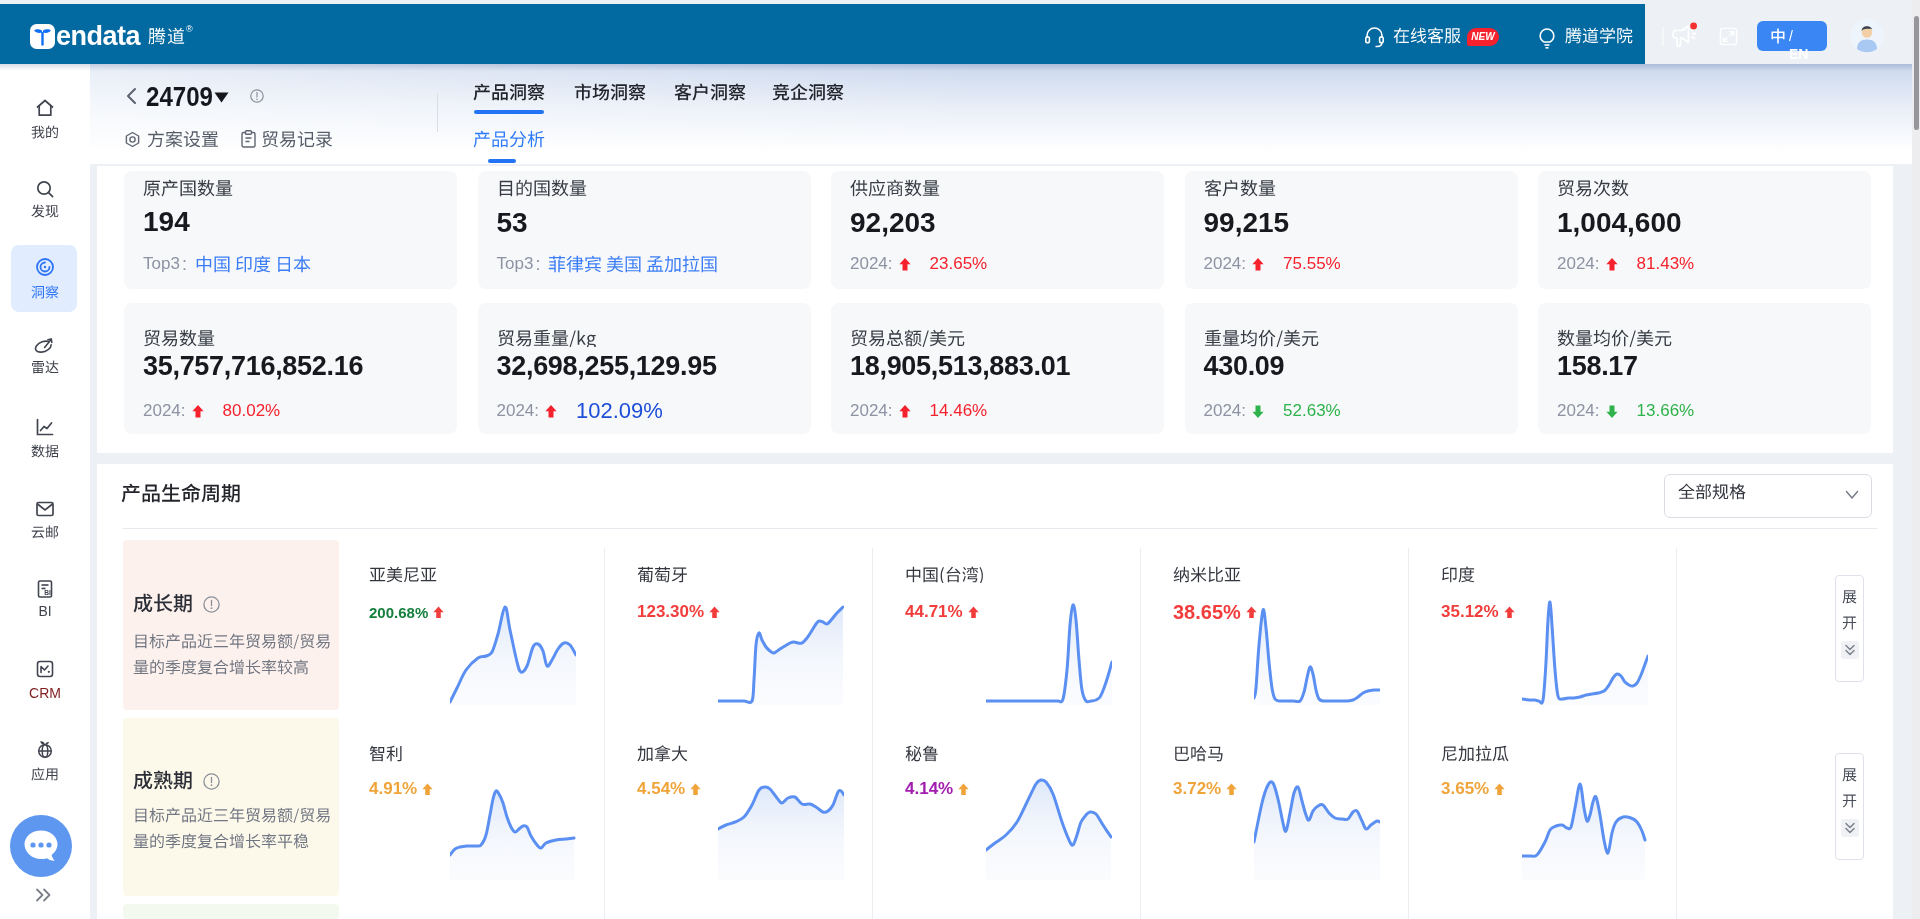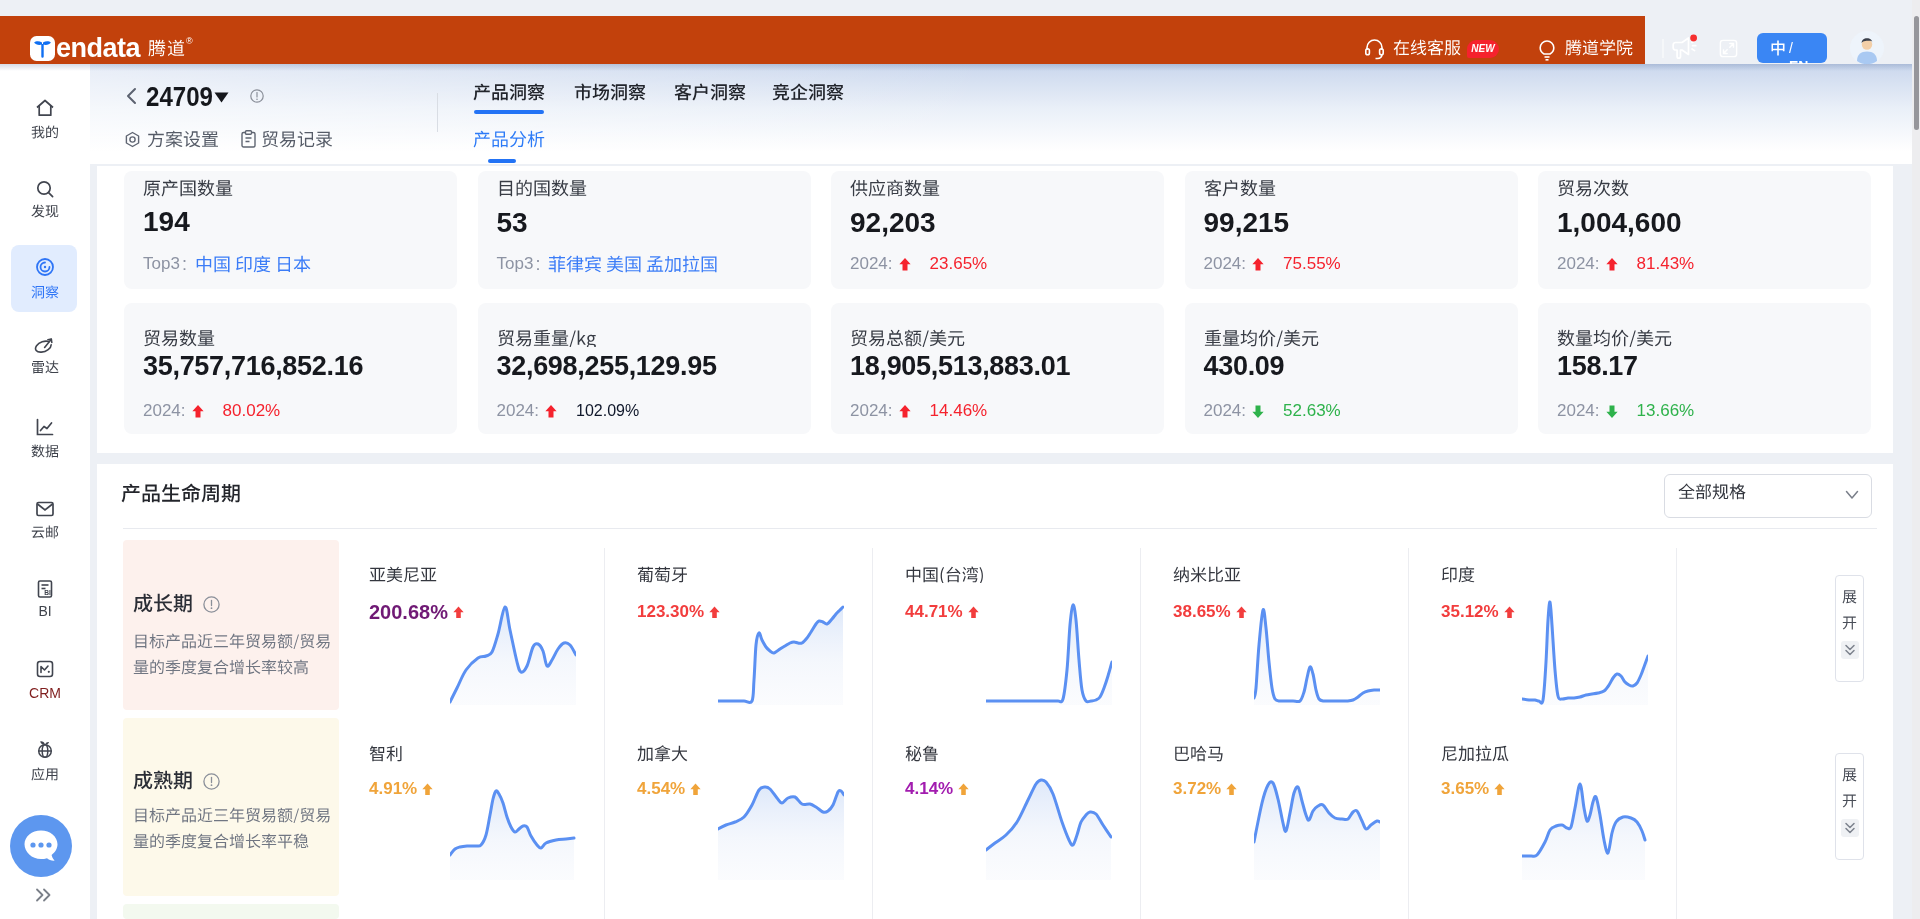--- a/index.html
+++ b/index.html
@@ -1,17 +1,17 @@
 <!DOCTYPE html>
 <html><head><meta charset="utf-8"><style>
 *{margin:0;padding:0;box-sizing:border-box}
 html,body{width:1920px;height:919px;overflow:hidden;position:relative;
  font-family:"Liberation Sans",sans-serif;background:#edf0f5}
 .abs{position:absolute}
-.topbar{position:absolute;left:0;top:16px;width:1645px;height:64px;background:#c2410c}
+.topbar{position:absolute;left:0;top:4px;width:1645px;height:64px;background:#0369a1}
 .sidebar{position:absolute;left:0;top:64px;width:90px;height:855px;background:#fff}
 .shead{position:absolute;left:90px;top:64px;width:1822px;height:100px;background:#fff}
 .sheadg1{position:absolute;left:90px;top:64px;width:1822px;height:100px;
  background:linear-gradient(to bottom,rgba(202,215,237,1) 0,rgba(225,233,245,0.7) 45%,rgba(255,255,255,0) 88%)}
 .sheadg2{position:absolute;left:90px;top:64px;width:900px;height:100px;
  background:linear-gradient(to right,rgba(255,255,255,0.55),rgba(255,255,255,0))}
 .topshadow{position:absolute;left:0;top:64px;width:1912px;height:7px;
  background:linear-gradient(to bottom,rgba(30,60,120,0.18),rgba(30,60,120,0))}
 .panel{position:absolute;background:#fff}
 .card{position:absolute;width:333px;background:#f7f8fa;border-radius:8px}
@@ -298,21 +298,21 @@
         <path d="M8.3 -5.5L8.3 -3.9C8.3 -2.6 7.7 -0.8 1.2 0.4C1.5 0.7 1.9 1.2 2.1 1.5C8.8 0.1 9.7 -2.1 9.7 -3.9L9.7 -5.5ZM9.5 -1.3C11.7 -0.6 14.7 0.6 16.2 1.4L16.9 0.3C15.3 -0.5 12.4 -1.6 10.2 -2.2ZM3.3 -7.3L3.3 -1.6L4.6 -1.6L4.6 -6.1L13.6 -6.1L13.6 -1.7L15.0 -1.7L15.0 -7.3ZM2.3 -7.8C2.7 -8.1 3.2 -8.3 7.0 -9.5C7.1 -9.1 7.3 -8.7 7.4 -8.4L8.5 -8.9C8.2 -9.8 7.4 -11.4 6.6 -12.5L5.5 -12.1C5.8 -11.6 6.2 -11.1 6.4 -10.6L3.7 -9.7L3.7 -13.2C5.3 -13.3 7.0 -13.6 8.2 -14.0L7.6 -15.0C6.3 -14.6 4.2 -14.3 2.4 -14.1L2.4 -10.1C2.4 -9.4 2.0 -9.0 1.8 -8.9C2.0 -8.6 2.2 -8.1 2.3 -7.8ZM8.9 -14.3L8.9 -13.2L11.5 -13.2C11.2 -11.0 10.5 -9.5 8.3 -8.6C8.5 -8.4 8.9 -7.9 9.0 -7.6C11.5 -8.7 12.3 -10.5 12.7 -13.2L15.1 -13.2C14.9 -10.7 14.7 -9.7 14.4 -9.4C14.3 -9.2 14.1 -9.2 13.8 -9.2C13.6 -9.2 12.9 -9.2 12.1 -9.3C12.3 -9.0 12.5 -8.5 12.5 -8.1C13.3 -8.1 14.0 -8.1 14.4 -8.1C14.9 -8.1 15.2 -8.3 15.5 -8.6C15.9 -9.1 16.1 -10.4 16.4 -13.7C16.4 -13.9 16.4 -14.3 16.4 -14.3ZM22.7 -10.3L31.6 -10.3L31.6 -8.5L22.7 -8.5ZM22.7 -13.2L31.6 -13.2L31.6 -11.4L22.7 -11.4ZM21.3 -14.3L21.3 -7.4L23.3 -7.4C22.2 -5.7 20.5 -4.2 18.7 -3.2C19.0 -3.0 19.5 -2.5 19.8 -2.3C20.7 -2.9 21.7 -3.7 22.7 -4.6L25.2 -4.6C24.0 -2.7 22.2 -1.0 20.2 0.1C20.5 0.3 21.0 0.8 21.3 1.1C23.3 -0.3 25.3 -2.3 26.7 -4.6L29.1 -4.6C28.3 -2.5 26.9 -0.6 25.2 0.7C25.5 0.9 26.1 1.3 26.3 1.5C28.0 0.1 29.6 -2.1 30.5 -4.6L32.7 -4.6C32.4 -1.5 32.1 -0.2 31.7 0.1C31.6 0.3 31.4 0.3 31.1 0.3C30.7 0.3 29.9 0.3 29.0 0.2C29.2 0.6 29.4 1.1 29.4 1.4C30.3 1.5 31.2 1.5 31.6 1.4C32.1 1.4 32.5 1.3 32.9 0.9C33.4 0.4 33.8 -1.2 34.1 -5.2C34.1 -5.4 34.2 -5.8 34.2 -5.8L23.8 -5.8C24.2 -6.3 24.6 -6.9 24.9 -7.4L32.9 -7.4L32.9 -14.3ZM38.9 -9.7L38.9 -4.1L44.3 -4.1L44.3 -2.9L38.3 -2.9L38.3 -1.8L44.3 -1.8L44.3 -0.2L36.9 -0.2L36.9 0.9L53.1 0.9L53.1 -0.2L45.6 -0.2L45.6 -1.8L51.9 -1.8L51.9 -2.9L45.6 -2.9L45.6 -4.1L51.3 -4.1L51.3 -9.7L45.6 -9.7L45.6 -10.8L53.0 -10.8L53.0 -11.9L45.6 -11.9L45.6 -13.3C47.7 -13.5 49.7 -13.7 51.2 -14.0L50.5 -15.0C47.7 -14.5 42.6 -14.2 38.4 -14.1C38.5 -13.8 38.7 -13.3 38.7 -13.0C40.4 -13.0 42.4 -13.1 44.3 -13.2L44.3 -11.9L37.0 -11.9L37.0 -10.8L44.3 -10.8L44.3 -9.7ZM40.2 -6.5L44.3 -6.5L44.3 -5.1L40.2 -5.1ZM45.6 -6.5L49.9 -6.5L49.9 -5.1L45.6 -5.1ZM40.2 -8.7L44.3 -8.7L44.3 -7.4L40.2 -7.4ZM45.6 -8.7L49.9 -8.7L49.9 -7.4L45.6 -7.4ZM58.5 -12.0L67.4 -12.0L67.4 -11.0L58.5 -11.0ZM58.5 -13.7L67.4 -13.7L67.4 -12.8L58.5 -12.8ZM57.2 -14.5L57.2 -10.2L68.8 -10.2L68.8 -14.5ZM54.9 -9.4L54.9 -8.4L71.1 -8.4L71.1 -9.4ZM58.1 -4.9L62.3 -4.9L62.3 -3.9L58.1 -3.9ZM63.6 -4.9L68.0 -4.9L68.0 -3.9L63.6 -3.9ZM58.1 -6.7L62.3 -6.7L62.3 -5.7L58.1 -5.7ZM63.6 -6.7L68.0 -6.7L68.0 -5.7L63.6 -5.7ZM54.8 -0.1L54.8 1.0L71.2 1.0L71.2 -0.1L63.6 -0.1L63.6 -1.1L69.7 -1.1L69.7 -2.1L63.6 -2.1L63.6 -3.0L69.3 -3.0L69.3 -7.6L56.9 -7.6L56.9 -3.0L62.3 -3.0L62.3 -2.1L56.4 -2.1L56.4 -1.1L62.3 -1.1L62.3 -0.1ZM72.2 3.2L73.4 3.2L78.8 -14.3L77.6 -14.3ZM80.7 0.0L82.3 0.0L82.3 -2.6L84.2 -4.7L87.0 0.0L88.8 0.0L85.1 -5.8L88.4 -9.8L86.5 -9.8L82.4 -4.6L82.3 -4.6L82.3 -14.3L80.7 -14.3ZM93.9 4.5C97.0 4.5 98.9 2.9 98.9 1.1C98.9 -0.5 97.7 -1.2 95.5 -1.2L93.6 -1.2C92.2 -1.2 91.9 -1.7 91.9 -2.3C91.9 -2.8 92.1 -3.1 92.5 -3.4C92.9 -3.2 93.5 -3.1 93.9 -3.1C95.9 -3.1 97.5 -4.4 97.5 -6.5C97.5 -7.3 97.2 -8.1 96.7 -8.5L98.7 -8.5L98.7 -9.8L95.3 -9.8C95.0 -9.9 94.5 -10.0 93.9 -10.0C92.0 -10.0 90.3 -8.7 90.3 -6.5C90.3 -5.4 90.9 -4.4 91.5 -3.9L91.5 -3.8C91.0 -3.5 90.5 -2.8 90.5 -2.0C90.5 -1.2 90.8 -0.7 91.3 -0.4L91.3 -0.3C90.4 0.2 89.9 1.0 89.9 1.9C89.9 3.6 91.6 4.5 93.9 4.5ZM93.9 -4.2C92.8 -4.2 91.9 -5.1 91.9 -6.5C91.9 -8.0 92.8 -8.8 93.9 -8.8C95.1 -8.8 96.0 -8.0 96.0 -6.5C96.0 -5.1 95.1 -4.2 93.9 -4.2ZM94.2 3.4C92.4 3.4 91.3 2.7 91.3 1.7C91.3 1.1 91.6 0.5 92.3 0.0C92.8 0.1 93.2 0.1 93.6 0.1L95.3 0.1C96.6 0.1 97.3 0.5 97.3 1.4C97.3 2.4 96.1 3.4 94.2 3.4Z" fill="#383c45"></path>
       </svg></div>
     <div class="num abs" style="left:19px;top:50px;font-size:27px;letter-spacing:-0.3px">32,698,255,129.95</div>
     <div class="flexr" style="position:absolute;left:19px;top:94px;height:28px">
       <span style="font-size:17px;color:#8d93a3">2024:</span>
       <span style="margin:0 19px 0 6px;display:flex">
         <svg width="12" height="13" viewBox="0 0 13 14">
           <path d="M6.5 0 L12.6 6.8 H9.2 V13.5 H3.8 V6.8 H0.4 Z" fill="#f5222d"></path>
         </svg>
       </span>
-      <span style="font-size:16px;color:#0f172a">102.09%</span>
+      <span style="font-size:22px;color:#1d4ed8">102.09%</span>
     </div>
   </div>
 <div class="card" style="left:831px;top:303px;height:131px">
     <div class="abs" style="left:19px;top:26px"><svg width="115" height="18" viewBox="0 -15.84 115 18">
         <path d="M8.3 -5.5L8.3 -3.9C8.3 -2.6 7.7 -0.8 1.2 0.4C1.5 0.7 1.9 1.2 2.1 1.5C8.8 0.1 9.7 -2.1 9.7 -3.9L9.7 -5.5ZM9.5 -1.3C11.7 -0.6 14.7 0.6 16.2 1.4L16.9 0.3C15.3 -0.5 12.4 -1.6 10.2 -2.2ZM3.3 -7.3L3.3 -1.6L4.6 -1.6L4.6 -6.1L13.6 -6.1L13.6 -1.7L15.0 -1.7L15.0 -7.3ZM2.3 -7.8C2.7 -8.1 3.2 -8.3 7.0 -9.5C7.1 -9.1 7.3 -8.7 7.4 -8.4L8.5 -8.9C8.2 -9.8 7.4 -11.4 6.6 -12.5L5.5 -12.1C5.8 -11.6 6.2 -11.1 6.4 -10.6L3.7 -9.7L3.7 -13.2C5.3 -13.3 7.0 -13.6 8.2 -14.0L7.6 -15.0C6.3 -14.6 4.2 -14.3 2.4 -14.1L2.4 -10.1C2.4 -9.4 2.0 -9.0 1.8 -8.9C2.0 -8.6 2.2 -8.1 2.3 -7.8ZM8.9 -14.3L8.9 -13.2L11.5 -13.2C11.2 -11.0 10.5 -9.5 8.3 -8.6C8.5 -8.4 8.9 -7.9 9.0 -7.6C11.5 -8.7 12.3 -10.5 12.7 -13.2L15.1 -13.2C14.9 -10.7 14.7 -9.7 14.4 -9.4C14.3 -9.2 14.1 -9.2 13.8 -9.2C13.6 -9.2 12.9 -9.2 12.1 -9.3C12.3 -9.0 12.5 -8.5 12.5 -8.1C13.3 -8.1 14.0 -8.1 14.4 -8.1C14.9 -8.1 15.2 -8.3 15.5 -8.6C15.9 -9.1 16.1 -10.4 16.4 -13.7C16.4 -13.9 16.4 -14.3 16.4 -14.3ZM22.7 -10.3L31.6 -10.3L31.6 -8.5L22.7 -8.5ZM22.7 -13.2L31.6 -13.2L31.6 -11.4L22.7 -11.4ZM21.3 -14.3L21.3 -7.4L23.3 -7.4C22.2 -5.7 20.5 -4.2 18.7 -3.2C19.0 -3.0 19.5 -2.5 19.8 -2.3C20.7 -2.9 21.7 -3.7 22.7 -4.6L25.2 -4.6C24.0 -2.7 22.2 -1.0 20.2 0.1C20.5 0.3 21.0 0.8 21.3 1.1C23.3 -0.3 25.3 -2.3 26.7 -4.6L29.1 -4.6C28.3 -2.5 26.9 -0.6 25.2 0.7C25.5 0.9 26.1 1.3 26.3 1.5C28.0 0.1 29.6 -2.1 30.5 -4.6L32.7 -4.6C32.4 -1.5 32.1 -0.2 31.7 0.1C31.6 0.3 31.4 0.3 31.1 0.3C30.7 0.3 29.9 0.3 29.0 0.2C29.2 0.6 29.4 1.1 29.4 1.4C30.3 1.5 31.2 1.5 31.6 1.4C32.1 1.4 32.5 1.3 32.9 0.9C33.4 0.4 33.8 -1.2 34.1 -5.2C34.1 -5.4 34.2 -5.8 34.2 -5.8L23.8 -5.8C24.2 -6.3 24.6 -6.9 24.9 -7.4L32.9 -7.4L32.9 -14.3ZM49.7 -3.9C50.7 -2.6 51.8 -0.9 52.1 0.2L53.2 -0.5C52.8 -1.6 51.8 -3.2 50.7 -4.4ZM43.4 -4.8C44.6 -4.0 46.0 -2.8 46.6 -1.9L47.6 -2.7C47.0 -3.6 45.6 -4.8 44.4 -5.6ZM41.1 -4.3L41.1 -0.6C41.1 0.8 41.6 1.2 43.8 1.2C44.2 1.2 47.3 1.2 47.8 1.2C49.5 1.2 49.9 0.7 50.1 -1.3C49.7 -1.4 49.1 -1.6 48.8 -1.8C48.7 -0.2 48.6 0.0 47.7 0.0C47.0 0.0 44.4 0.0 43.8 0.0C42.7 0.0 42.5 -0.1 42.5 -0.6L42.5 -4.3ZM38.5 -4.0C38.1 -2.7 37.5 -1.1 36.8 -0.2L38.0 0.4C38.8 -0.6 39.4 -2.3 39.7 -3.8ZM40.8 -10.2L49.3 -10.2L49.3 -7.0L40.8 -7.0ZM39.3 -11.5L39.3 -5.7L50.8 -5.7L50.8 -11.5L47.8 -11.5C48.5 -12.4 49.1 -13.5 49.7 -14.5L48.3 -15.1C47.8 -14.0 47.1 -12.5 46.4 -11.5L42.7 -11.5L43.7 -12.0C43.4 -12.9 42.6 -14.1 41.8 -15.0L40.6 -14.5C41.4 -13.6 42.1 -12.3 42.4 -11.5ZM66.5 -8.9C66.4 -3.3 66.2 -0.8 62.2 0.6C62.5 0.8 62.8 1.2 62.9 1.5C67.2 -0.0 67.6 -2.9 67.7 -8.9ZM67.3 -1.5C68.5 -0.6 70.0 0.6 70.7 1.4L71.5 0.4C70.7 -0.3 69.2 -1.5 68.0 -2.3ZM63.6 -11.0L63.6 -2.5L64.7 -2.5L64.7 -9.9L69.3 -9.9L69.3 -2.5L70.5 -2.5L70.5 -11.0L67.1 -11.0C67.3 -11.5 67.6 -12.2 67.8 -12.9L71.2 -12.9L71.2 -14.0L63.3 -14.0L63.3 -12.9L66.6 -12.9C66.4 -12.2 66.2 -11.5 65.9 -11.0ZM57.9 -14.8C58.1 -14.4 58.4 -13.9 58.6 -13.4L55.1 -13.4L55.1 -10.7L56.3 -10.7L56.3 -12.3L61.7 -12.3L61.7 -10.7L62.9 -10.7L62.9 -13.4L60.0 -13.4C59.7 -13.9 59.4 -14.6 59.1 -15.1ZM56.3 -4.2L56.3 1.3L57.5 1.3L57.5 0.7L60.6 0.7L60.6 1.3L61.9 1.3L61.9 -4.2ZM57.5 -0.4L57.5 -3.1L60.6 -3.1L60.6 -0.4ZM56.7 -7.5L58.0 -6.8C57.0 -6.1 55.9 -5.5 54.7 -5.1C54.9 -4.9 55.2 -4.2 55.3 -3.9C56.6 -4.4 58.0 -5.2 59.2 -6.1C60.3 -5.5 61.4 -4.8 62.1 -4.3L63.0 -5.3C62.3 -5.7 61.2 -6.4 60.1 -7.0C61.0 -7.8 61.7 -8.9 62.3 -10.0L61.5 -10.5L61.3 -10.4L58.5 -10.4C58.7 -10.8 58.9 -11.1 59.1 -11.5L57.8 -11.7C57.3 -10.5 56.3 -9.0 54.7 -8.0C55.0 -7.8 55.4 -7.4 55.5 -7.1C56.4 -7.8 57.2 -8.6 57.8 -9.4L60.6 -9.4C60.2 -8.7 59.6 -8.1 59.0 -7.5L57.5 -8.3ZM72.2 3.2L73.4 3.2L78.8 -14.3L77.6 -14.3ZM91.6 -15.2C91.2 -14.4 90.5 -13.3 90.0 -12.6L85.2 -12.6L85.9 -12.9C85.6 -13.6 85.0 -14.5 84.3 -15.2L83.1 -14.7C83.7 -14.1 84.2 -13.2 84.5 -12.6L80.8 -12.6L80.8 -11.4L87.3 -11.4L87.3 -9.9L81.7 -9.9L81.7 -8.7L87.3 -8.7L87.3 -7.2L80.1 -7.2L80.1 -6.0L87.2 -6.0C87.1 -5.5 87.0 -5.1 86.9 -4.6L80.5 -4.6L80.5 -3.4L86.5 -3.4C85.7 -1.6 83.9 -0.4 79.8 0.2C80.0 0.5 80.4 1.0 80.5 1.4C85.1 0.6 87.1 -0.9 88.0 -3.3C89.4 -0.7 91.9 0.8 95.5 1.4C95.7 1.0 96.0 0.4 96.3 0.1C93.0 -0.3 90.6 -1.4 89.4 -3.4L95.9 -3.4L95.9 -4.6L88.4 -4.6C88.5 -5.1 88.5 -5.5 88.6 -6.0L96.2 -6.0L96.2 -7.2L88.7 -7.2L88.7 -8.7L94.5 -8.7L94.5 -9.9L88.7 -9.9L88.7 -11.4L95.3 -11.4L95.3 -12.6L91.5 -12.6C92.0 -13.2 92.5 -14.0 93.0 -14.8ZM99.7 -13.7L99.7 -12.4L112.5 -12.4L112.5 -13.7ZM98.1 -8.7L98.1 -7.3L102.7 -7.3C102.4 -4.0 101.8 -1.1 97.9 0.3C98.2 0.6 98.6 1.1 98.8 1.4C103.0 -0.3 103.8 -3.5 104.1 -7.3L107.5 -7.3L107.5 -0.9C107.5 0.7 108.0 1.1 109.6 1.1C109.9 1.1 111.9 1.1 112.2 1.1C113.8 1.1 114.1 0.3 114.3 -2.8C113.9 -2.9 113.3 -3.2 113.0 -3.4C113.0 -0.6 112.8 -0.2 112.1 -0.2C111.7 -0.2 110.1 -0.2 109.8 -0.2C109.1 -0.2 108.9 -0.3 108.9 -0.9L108.9 -7.3L114.0 -7.3L114.0 -8.7Z" fill="#383c45"></path>
       </svg></div>
     <div class="num abs" style="left:19px;top:50px;font-size:27px;letter-spacing:-0.3px">18,905,513,883.01</div>
     <div class="flexr" style="position:absolute;left:19px;top:94px;height:28px">
       <span style="font-size:17px;color:#8d93a3">2024:</span>
       <span style="margin:0 19px 0 6px;display:flex">
@@ -398,21 +398,21 @@
 <div class="abs" style="left:1678px;top:483px"><svg width="68" height="17" viewBox="0 -14.96 68 17">
       <path d="M8.4 -14.5C6.7 -11.8 3.6 -9.3 0.4 -7.9C0.8 -7.6 1.1 -7.2 1.3 -6.8C2.0 -7.2 2.7 -7.5 3.3 -8.0L3.3 -6.9L7.8 -6.9L7.8 -4.2L3.5 -4.2L3.5 -3.1L7.8 -3.1L7.8 -0.3L1.3 -0.3L1.3 0.9L15.8 0.9L15.8 -0.3L9.2 -0.3L9.2 -3.1L13.8 -3.1L13.8 -4.2L9.2 -4.2L9.2 -6.9L13.8 -6.9L13.8 -8.0C14.4 -7.5 15.0 -7.1 15.7 -6.7C15.9 -7.1 16.3 -7.6 16.6 -7.8C13.8 -9.3 11.3 -11.1 9.2 -13.5L9.5 -13.9ZM3.4 -8.0C5.3 -9.2 7.1 -10.8 8.5 -12.6C10.1 -10.7 11.8 -9.3 13.7 -8.0ZM19.4 -10.7C19.9 -9.8 20.3 -8.5 20.5 -7.7L21.6 -8.1C21.5 -8.9 21.0 -10.0 20.5 -11.0ZM27.7 -13.4L27.7 1.3L28.8 1.3L28.8 -12.2L31.5 -12.2C31.1 -10.9 30.4 -9.1 29.8 -7.6C31.3 -6.1 31.7 -4.8 31.7 -3.8C31.7 -3.2 31.6 -2.6 31.3 -2.4C31.1 -2.3 30.8 -2.3 30.6 -2.2C30.2 -2.2 29.8 -2.2 29.3 -2.3C29.5 -1.9 29.6 -1.4 29.6 -1.1C30.1 -1.1 30.7 -1.1 31.1 -1.1C31.5 -1.2 31.9 -1.3 32.1 -1.4C32.7 -1.8 32.9 -2.7 32.9 -3.7C32.9 -4.8 32.5 -6.2 31.0 -7.8C31.7 -9.4 32.5 -11.3 33.1 -12.9L32.2 -13.4L32.0 -13.4ZM21.2 -14.0C21.5 -13.5 21.7 -12.8 21.9 -12.3L18.4 -12.3L18.4 -11.1L26.4 -11.1L26.4 -12.3L23.2 -12.3C23.0 -12.9 22.7 -13.7 22.3 -14.3ZM24.4 -11.0C24.1 -10.0 23.6 -8.6 23.1 -7.7L17.9 -7.7L17.9 -6.5L26.8 -6.5L26.8 -7.7L24.4 -7.7C24.8 -8.6 25.2 -9.7 25.6 -10.7ZM18.9 -4.9L18.9 1.2L20.1 1.2L20.1 0.4L24.7 0.4L24.7 1.1L26.0 1.1L26.0 -4.9ZM20.1 -0.7L20.1 -3.8L24.7 -3.8L24.7 -0.7ZM42.1 -13.4L42.1 -4.4L43.3 -4.4L43.3 -12.3L48.0 -12.3L48.0 -4.4L49.3 -4.4L49.3 -13.4ZM37.5 -14.1L37.5 -11.5L35.1 -11.5L35.1 -10.3L37.5 -10.3L37.5 -8.6L37.5 -7.5L34.7 -7.5L34.7 -6.3L37.5 -6.3C37.3 -4.0 36.7 -1.4 34.6 0.3C34.9 0.5 35.3 0.9 35.5 1.2C37.1 -0.3 38.0 -2.1 38.4 -4.1C39.1 -3.1 40.1 -1.8 40.5 -1.1L41.4 -2.1C41.0 -2.6 39.3 -4.7 38.6 -5.4L38.7 -6.3L41.3 -6.3L41.3 -7.5L38.7 -7.5L38.7 -8.6L38.7 -10.3L41.1 -10.3L41.1 -11.5L38.7 -11.5L38.7 -14.1ZM45.1 -10.9L45.1 -7.6C45.1 -5.0 44.5 -1.8 40.3 0.4C40.5 0.6 40.9 1.1 41.1 1.3C43.7 0.0 45.0 -1.8 45.7 -3.7L45.7 -0.5C45.7 0.7 46.1 1.0 47.2 1.0L48.6 1.0C50.0 1.0 50.2 0.3 50.3 -2.3C50.0 -2.4 49.6 -2.6 49.3 -2.8C49.2 -0.5 49.1 -0.0 48.6 -0.0L47.4 -0.0C46.9 -0.0 46.8 -0.1 46.8 -0.6L46.8 -4.9L46.0 -4.9C46.2 -5.8 46.3 -6.8 46.3 -7.6L46.3 -10.9ZM60.8 -11.3L64.5 -11.3C64.0 -10.3 63.3 -9.3 62.5 -8.4C61.7 -9.3 61.0 -10.1 60.6 -11.0ZM54.4 -14.3L54.4 -10.6L51.9 -10.6L51.9 -9.4L54.3 -9.4C53.8 -7.1 52.6 -4.4 51.5 -3.0C51.7 -2.7 52.0 -2.2 52.1 -1.9C53.0 -3.0 53.8 -4.8 54.4 -6.7L54.4 1.3L55.6 1.3L55.6 -7.2C56.2 -6.5 56.8 -5.6 57.0 -5.1L57.8 -6.1C57.5 -6.5 56.1 -8.2 55.6 -8.7L55.6 -9.4L57.6 -9.4L57.2 -9.1C57.5 -8.9 58.0 -8.4 58.2 -8.2C58.8 -8.7 59.3 -9.4 59.9 -10.0C60.3 -9.2 60.9 -8.4 61.6 -7.7C60.2 -6.4 58.5 -5.5 56.8 -4.9C57.1 -4.7 57.4 -4.2 57.5 -3.9C58.0 -4.1 58.4 -4.2 58.9 -4.5L58.9 1.4L60.0 1.4L60.0 0.6L64.8 0.6L64.8 1.3L66.0 1.3L66.0 -4.6L66.8 -4.3C67.0 -4.6 67.4 -5.1 67.6 -5.4C65.9 -5.9 64.5 -6.7 63.3 -7.6C64.5 -8.9 65.5 -10.4 66.1 -12.1L65.3 -12.5L65.1 -12.4L61.4 -12.4C61.7 -12.9 61.9 -13.4 62.1 -14.0L60.9 -14.3C60.2 -12.6 59.1 -10.9 57.9 -9.7L57.9 -10.6L55.6 -10.6L55.6 -14.3ZM60.0 -0.5L60.0 -3.8L64.8 -3.8L64.8 -0.5ZM59.7 -4.9C60.7 -5.4 61.6 -6.1 62.5 -6.8C63.3 -6.1 64.3 -5.4 65.4 -4.9Z" fill="#33363e"></path>
     </svg></div>
 <svg class="abs" style="left:1845px;top:490px" width="14" height="10" viewBox="0 0 14 10" fill="none" stroke="#7a7f8a" stroke-width="1.5" stroke-linecap="round" stroke-linejoin="round">
     <path d="M1.5 1.5 L7 8 L12.5 1.5"></path>
   </svg>
 <div class="abs" style="left:369px;top:566px"><svg width="68" height="17" viewBox="0 -14.96 68 17">
       <path d="M14.2 -9.6C13.6 -7.8 12.5 -5.4 11.6 -3.9L12.8 -3.5C13.7 -5.0 14.7 -7.2 15.5 -9.1ZM1.4 -9.2C2.3 -7.3 3.3 -4.9 3.7 -3.4L4.9 -3.9C4.5 -5.4 3.4 -7.8 2.5 -9.6ZM1.2 -13.3L1.2 -12.0L5.6 -12.0L5.6 -0.9L0.8 -0.9L0.8 0.4L16.2 0.4L16.2 -0.9L11.1 -0.9L11.1 -12.0L15.8 -12.0L15.8 -13.3ZM7.0 -0.9L7.0 -12.0L9.8 -12.0L9.8 -0.9ZM28.8 -14.3C28.5 -13.6 27.8 -12.6 27.3 -11.9L22.8 -11.9L23.5 -12.2C23.2 -12.8 22.6 -13.7 22.0 -14.3L20.8 -13.9C21.4 -13.3 21.9 -12.5 22.2 -11.9L18.7 -11.9L18.7 -10.8L24.8 -10.8L24.8 -9.4L19.5 -9.4L19.5 -8.3L24.8 -8.3L24.8 -6.8L18.0 -6.8L18.0 -5.7L24.7 -5.7C24.6 -5.2 24.5 -4.8 24.4 -4.4L18.4 -4.4L18.4 -3.2L24.1 -3.2C23.3 -1.5 21.6 -0.4 17.7 0.2C17.9 0.5 18.2 1.0 18.3 1.3C22.7 0.6 24.6 -0.8 25.4 -3.1C26.8 -0.6 29.1 0.8 32.5 1.3C32.7 1.0 33.0 0.4 33.3 0.1C30.2 -0.2 27.9 -1.3 26.7 -3.2L32.9 -3.2L32.9 -4.4L25.8 -4.4C25.9 -4.8 26.0 -5.2 26.0 -5.7L33.2 -5.7L33.2 -6.8L26.1 -6.8L26.1 -8.3L31.6 -8.3L31.6 -9.4L26.1 -9.4L26.1 -10.8L32.4 -10.8L32.4 -11.9L28.7 -11.9C29.2 -12.5 29.7 -13.2 30.1 -13.9ZM36.9 -13.4L36.9 -8.8C36.9 -6.0 36.8 -2.1 35.0 0.7C35.3 0.8 35.9 1.2 36.1 1.4C37.9 -1.5 38.2 -5.7 38.2 -8.6L48.6 -8.6L48.6 -13.4ZM38.2 -12.3L47.3 -12.3L47.3 -9.8L38.2 -9.8ZM47.7 -6.8C46.1 -6.1 43.6 -5.0 41.2 -4.2L41.2 -7.8L40.0 -7.8L40.0 -1.4C40.0 0.2 40.6 0.6 42.7 0.6C43.1 0.6 46.6 0.6 47.1 0.6C49.0 0.6 49.5 -0.0 49.7 -2.5C49.3 -2.6 48.8 -2.8 48.5 -3.0C48.3 -0.9 48.2 -0.6 47.1 -0.6C46.3 -0.6 43.3 -0.6 42.7 -0.6C41.5 -0.6 41.2 -0.7 41.2 -1.4L41.2 -3.0C43.7 -3.8 46.5 -4.9 48.6 -5.7ZM65.2 -9.6C64.6 -7.8 63.5 -5.4 62.6 -3.9L63.8 -3.5C64.7 -5.0 65.7 -7.2 66.5 -9.1ZM52.4 -9.2C53.3 -7.3 54.3 -4.9 54.7 -3.4L55.9 -3.9C55.5 -5.4 54.4 -7.8 53.5 -9.6ZM52.2 -13.3L52.2 -12.0L56.6 -12.0L56.6 -0.9L51.8 -0.9L51.8 0.4L67.2 0.4L67.2 -0.9L62.1 -0.9L62.1 -12.0L66.8 -12.0L66.8 -13.3ZM58.0 -0.9L58.0 -12.0L60.8 -12.0L60.8 -0.9Z" fill="#34373f"></path>
     </svg></div>
 <div class="flexr abs" style="left:369px;top:600px;height:24px">
-    <span style="font-size:20px;font-weight:bold;color:#701a75">200.68%</span>
+    <span style="font-size:15px;font-weight:bold;color:#15803d">200.68%</span>
     <span style="margin-left:5px;display:flex">
       <svg width="11" height="13" viewBox="0 0 13 14">
         <path d="M6.5 0 L12.6 6.8 H9.2 V13.5 H3.8 V6.8 H0.4 Z" fill="#f23d3d"></path>
       </svg>
     </span>
   </div>
 <div class="abs" style="left:450px;top:600px"><svg width="126" height="105" viewBox="0 0 126 105">
       <defs>
         <linearGradient id="g0" x1="0" y1="0" x2="0" y2="1">
           <stop offset="0" stop-color="#c3d6f6" stop-opacity="0.55"></stop>
@@ -464,21 +464,21 @@
           <stop offset="1" stop-color="#eef2fa" stop-opacity="0.25"></stop>
         </linearGradient>
       </defs>
       <path d="M0,101C3.3,101.0 13.3,101.0 20,101C26.7,101.0 34.0,101.0 40,101C46.0,101.0 51.7,101.0 56,101C60.3,101.0 63.3,101.0 66,101C68.7,101.0 70.2,101.3 72,101C73.8,100.7 75.5,104.2 77,99C78.5,93.8 79.8,82.3 81,70C82.2,57.7 83.0,35.8 84,25C85.0,14.2 86.0,5.8 87,5C88.0,4.2 89.0,10.8 90,20C91.0,29.2 92.0,48.3 93,60C94.0,71.7 94.8,83.2 96,90C97.2,96.8 98.5,99.2 100,101C101.5,102.8 103.3,101.2 105,101C106.7,100.8 108.5,100.7 110,100C111.5,99.3 112.7,99.0 114,97C115.3,95.0 116.7,91.5 118,88C119.3,84.5 120.7,80.3 122,76C123.3,71.7 125.3,64.3 126,62L126,105 L0,105 Z" fill="url(#g2)"></path>
       <path d="M0,101C3.3,101.0 13.3,101.0 20,101C26.7,101.0 34.0,101.0 40,101C46.0,101.0 51.7,101.0 56,101C60.3,101.0 63.3,101.0 66,101C68.7,101.0 70.2,101.3 72,101C73.8,100.7 75.5,104.2 77,99C78.5,93.8 79.8,82.3 81,70C82.2,57.7 83.0,35.8 84,25C85.0,14.2 86.0,5.8 87,5C88.0,4.2 89.0,10.8 90,20C91.0,29.2 92.0,48.3 93,60C94.0,71.7 94.8,83.2 96,90C97.2,96.8 98.5,99.2 100,101C101.5,102.8 103.3,101.2 105,101C106.7,100.8 108.5,100.7 110,100C111.5,99.3 112.7,99.0 114,97C115.3,95.0 116.7,91.5 118,88C119.3,84.5 120.7,80.3 122,76C123.3,71.7 125.3,64.3 126,62" fill="none" stroke="#5b90f2" stroke-width="3" stroke-linecap="round" stroke-linejoin="round"></path>
     </svg></div>
 <div class="abs" style="left:1173px;top:566px"><svg width="68" height="17" viewBox="0 -14.96 68 17">
       <path d="M0.7 -0.9L1.0 0.3C2.5 -0.1 4.6 -0.6 6.5 -1.1L6.4 -2.2C4.3 -1.7 2.1 -1.2 0.7 -0.9ZM10.8 -14.3L10.8 -12.0L10.8 -10.5L7.0 -10.5L7.0 1.3L8.2 1.3L8.2 -2.8C8.5 -2.6 8.9 -2.4 9.1 -2.1C10.2 -3.4 10.9 -4.8 11.3 -6.2C12.1 -4.8 13.0 -3.4 13.4 -2.4L14.5 -3.1C13.9 -4.2 12.7 -6.1 11.7 -7.7C11.8 -8.2 11.9 -8.8 11.9 -9.4L14.5 -9.4L14.5 -0.3C14.5 -0.0 14.4 0.1 14.1 0.1C13.8 0.1 12.9 0.1 11.9 0.1C12.1 0.4 12.3 0.9 12.3 1.3C13.7 1.3 14.5 1.2 15.0 1.1C15.5 0.8 15.7 0.4 15.7 -0.3L15.7 -10.5L12.0 -10.5L12.0 -12.0L12.0 -14.3ZM8.2 -3.1L8.2 -9.4L10.7 -9.4C10.5 -7.3 9.9 -5.0 8.2 -3.1ZM1.0 -7.2C1.3 -7.3 1.7 -7.4 3.8 -7.7C3.1 -6.6 2.4 -5.7 2.1 -5.3C1.5 -4.7 1.1 -4.2 0.8 -4.2C0.9 -3.9 1.1 -3.3 1.1 -3.1C1.5 -3.3 2.1 -3.5 6.3 -4.3C6.3 -4.6 6.3 -5.0 6.4 -5.4L2.8 -4.7C4.2 -6.3 5.5 -8.2 6.6 -10.1L5.6 -10.7C5.3 -10.0 4.9 -9.4 4.5 -8.8L2.3 -8.5C3.3 -10.0 4.3 -12.0 5.0 -13.8L3.9 -14.3C3.2 -12.2 2.0 -10.0 1.6 -9.4C1.2 -8.8 0.9 -8.4 0.6 -8.3C0.8 -8.0 1.0 -7.4 1.0 -7.2ZM30.8 -13.4C30.2 -12.1 29.2 -10.3 28.3 -9.2L29.4 -8.7C30.3 -9.7 31.4 -11.4 32.2 -12.9ZM19.0 -12.8C19.9 -11.5 20.9 -9.9 21.3 -8.8L22.6 -9.3C22.1 -10.4 21.1 -12.1 20.1 -13.3ZM24.8 -14.3L24.8 -7.7L18.0 -7.7L18.0 -6.5L23.8 -6.5C22.3 -4.1 19.9 -1.7 17.6 -0.5C17.9 -0.2 18.3 0.3 18.5 0.6C20.8 -0.8 23.2 -3.2 24.8 -5.8L24.8 1.4L26.1 1.4L26.1 -5.9C27.8 -3.4 30.2 -0.9 32.5 0.4C32.7 0.1 33.1 -0.4 33.5 -0.7C31.2 -1.8 28.7 -4.1 27.2 -6.5L33.0 -6.5L33.0 -7.7L26.1 -7.7L26.1 -14.3ZM36.1 1.2C36.5 0.9 37.1 0.7 41.8 -0.9C41.7 -1.2 41.7 -1.7 41.7 -2.1L37.5 -0.9L37.5 -7.8L41.8 -7.8L41.8 -9.0L37.5 -9.0L37.5 -14.1L36.2 -14.1L36.2 -1.2C36.2 -0.4 35.8 -0.1 35.5 0.1C35.7 0.4 36.0 0.9 36.1 1.2ZM43.1 -14.2L43.1 -1.5C43.1 0.4 43.5 0.9 45.2 0.9C45.5 0.9 47.4 0.9 47.8 0.9C49.5 0.9 49.9 -0.3 50.0 -3.7C49.7 -3.7 49.1 -4.0 48.8 -4.2C48.7 -1.1 48.6 -0.3 47.7 -0.3C47.3 -0.3 45.6 -0.3 45.3 -0.3C44.5 -0.3 44.4 -0.5 44.4 -1.4L44.4 -6.4C46.3 -7.5 48.3 -8.8 49.8 -10.0L48.7 -11.2C47.7 -10.1 46.0 -8.8 44.4 -7.8L44.4 -14.2ZM65.2 -9.6C64.6 -7.8 63.5 -5.4 62.6 -3.9L63.8 -3.5C64.7 -5.0 65.7 -7.2 66.5 -9.1ZM52.4 -9.2C53.3 -7.3 54.3 -4.9 54.7 -3.4L55.9 -3.9C55.5 -5.4 54.4 -7.8 53.5 -9.6ZM52.2 -13.3L52.2 -12.0L56.6 -12.0L56.6 -0.9L51.8 -0.9L51.8 0.4L67.2 0.4L67.2 -0.9L62.1 -0.9L62.1 -12.0L66.8 -12.0L66.8 -13.3ZM58.0 -0.9L58.0 -12.0L60.8 -12.0L60.8 -0.9Z" fill="#34373f"></path>
     </svg></div>
 <div class="flexr abs" style="left:1173px;top:600px;height:24px">
-    <span style="font-size:17px;font-weight:bold;color:#f23d3d">38.65%</span>
+    <span style="font-size:20px;font-weight:bold;color:#f23d3d">38.65%</span>
     <span style="margin-left:5px;display:flex">
       <svg width="11" height="13" viewBox="0 0 13 14">
         <path d="M6.5 0 L12.6 6.8 H9.2 V13.5 H3.8 V6.8 H0.4 Z" fill="#f23d3d"></path>
       </svg>
     </span>
   </div>
 <div class="abs" style="left:1254px;top:600px"><svg width="126" height="105" viewBox="0 0 126 105">
       <defs>
         <linearGradient id="g3" x1="0" y1="0" x2="0" y2="1">
           <stop offset="0" stop-color="#c3d6f6" stop-opacity="0.55"></stop>

